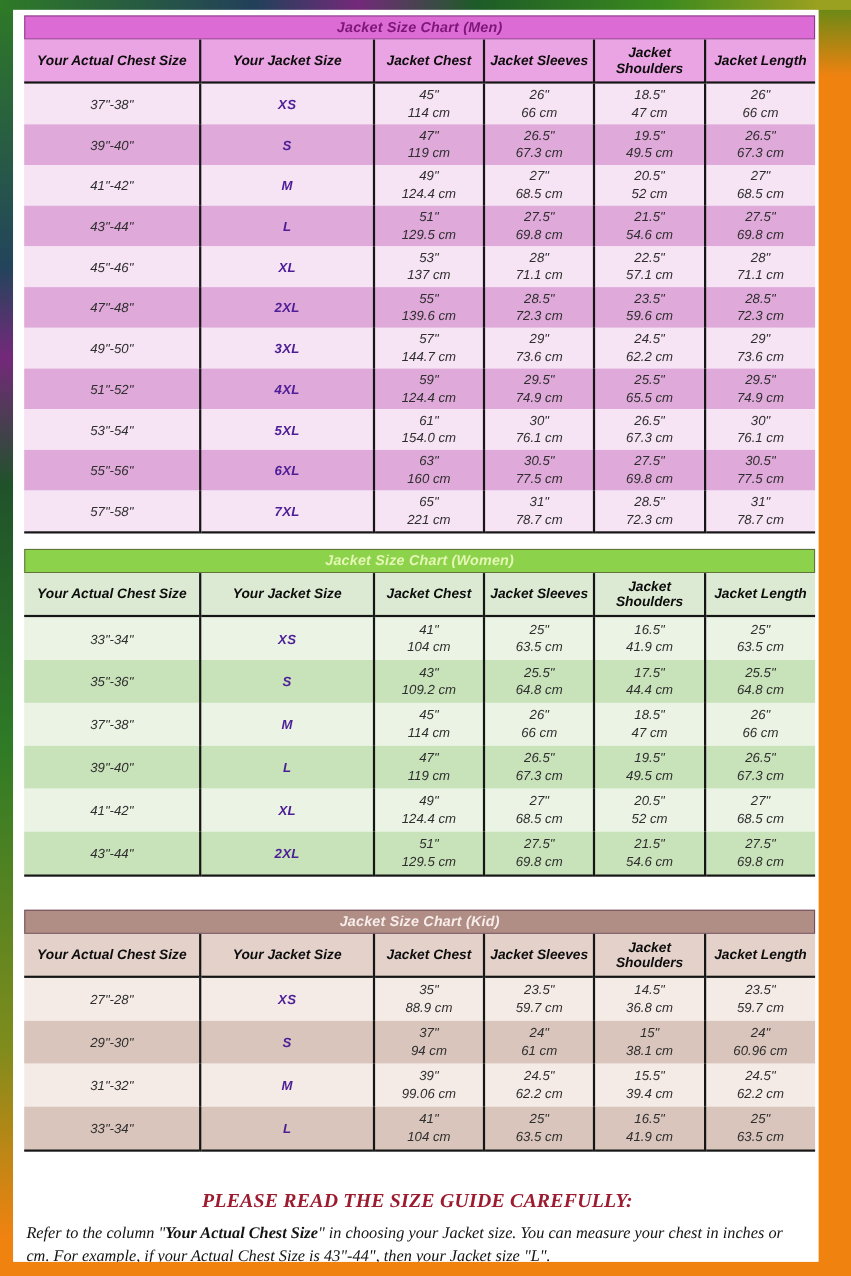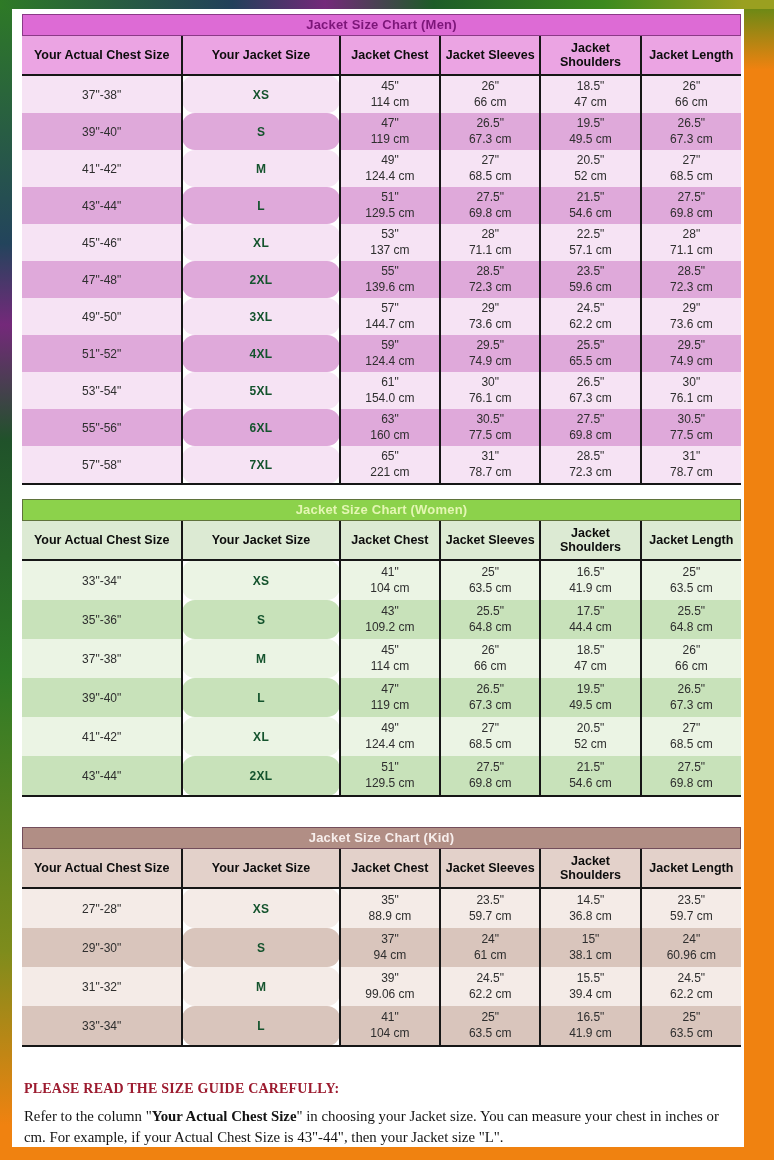--- a/index.html
+++ b/index.html
@@ -1,17 +1,17 @@
 <!DOCTYPE html>
 <html style="--f-orange: #f08210; --f-green: #2e7a26; --f-navy: #22405a; --f-purple: #74297a;"><head>
 <meta charset="utf-8">
 <style>
   html,body{margin:0;padding:0;}
   body{font-family:"Liberation Sans", sans-serif; background:#fff;}
-  .frame{position:relative;width:774px;height:1160px;background:#fff;overflow:hidden;}
+  .frame{position:relative;width:774px;height:1160px;background:#fff;overflow:hidden;font-style:italic;}
   .strip{position:absolute;}
   .strip.left{left:0;top:0;bottom:0;width:12px;
     background:linear-gradient(to bottom,#2e7a26 0%,#23445c 21%,var(--f-purple,#74297a) 28%,#20522a 38%,#2e7a26 58%,#7e8c1c 82%,var(--f-orange,#f08210) 97%);}
   .strip.right{right:0;top:0;bottom:0;width:30px;
     background:linear-gradient(to bottom,#5a8a16 0%,var(--f-orange,#f08210) 6%,var(--f-orange,#f08210) 100%);}
   .strip.top{left:0;top:0;right:0;height:9px;
     background:linear-gradient(to right,var(--f-green,#2e7a26) 0%,var(--f-navy,#22405a) 30%,var(--f-purple,#74297a) 42%,#1d5c28 56%,#3c8a1e 78%,#9aa020 96%);}
   .strip.bottom{left:0;bottom:0;right:0;height:13px;background:var(--f-orange,#f08210);}
   .content{position:absolute;left:12px;top:9px;right:30px;bottom:13px;background:#fff;
     box-sizing:border-box;padding:3px 3px 0 10px;overflow:hidden;}
@@ -25,25 +25,25 @@
   .col-chest{width:22.3%}.col-size{width:21.9%}.col-m{width:13.95%}
   thead th{background:var(--header-bg);color:#0d0d0d;font-weight:bold;font-size:12.5px;
     height:34px;padding:2px 4px;line-height:1.15;}
   thead tr{border-bottom:2px solid #161616;}
   th + th, td + td{border-left:2px solid #161616;}
   tbody tr:last-child{border-bottom:2px solid #161616;}
   tbody tr.light{background:var(--row-light);}
   tbody tr.dark{background:var(--row-dark);}
   td{text-align:center;font-size:12px;color:#2e2e2e;padding:1px 2px;}
   .tbl-0 td{height:35px}.tbl-1 td{height:37px}.tbl-2 td{height:37px}
-  .c-size{font-weight:bold;color:#14532d;letter-spacing:.3px;border-radius:13px;}
+  .c-size{font-weight:bold;color:#4c1d95;letter-spacing:.3px;}
   .c-meas div{line-height:1.32;}
 
   .note{margin-top:34px;font-family:"Liberation Serif", serif;color:#131313;padding:0 6px 0 2px;}
-  .note-heading{text-align:left;font-weight:bold;font-size:14px;margin:0 0 9px 0;letter-spacing:.2px;}
+  .note-heading{text-align:center;font-weight:bold;font-size:18px;margin:0 0 9px 0;letter-spacing:.2px;}
   .note p{margin:0;font-size:14.8px;line-height:1.45;}
 </style>
 </head>
 <body>
 
 <div class="frame">
   <div class="strip left"></div>
   <div class="strip right"></div>
   <div class="strip top"></div>
   <div class="strip bottom"></div>

